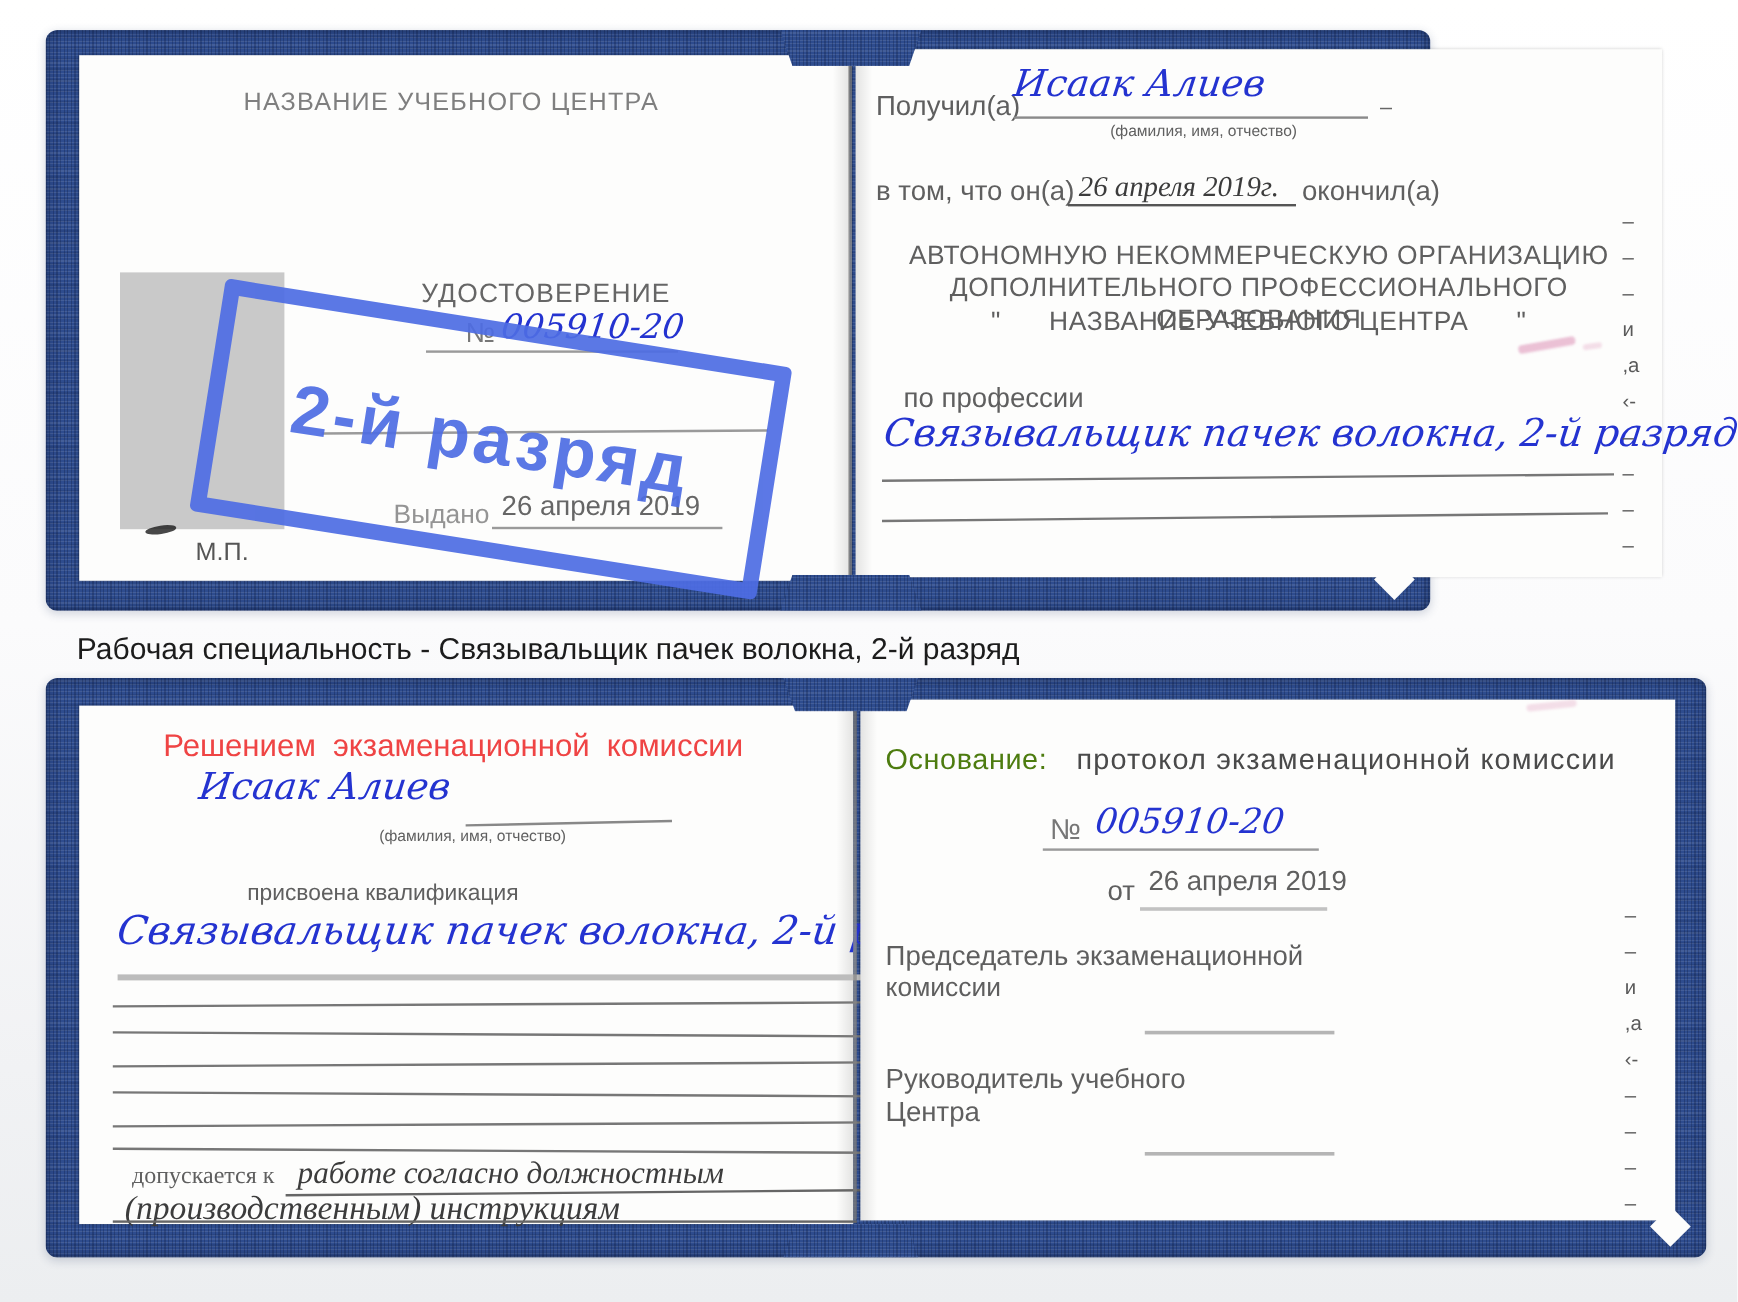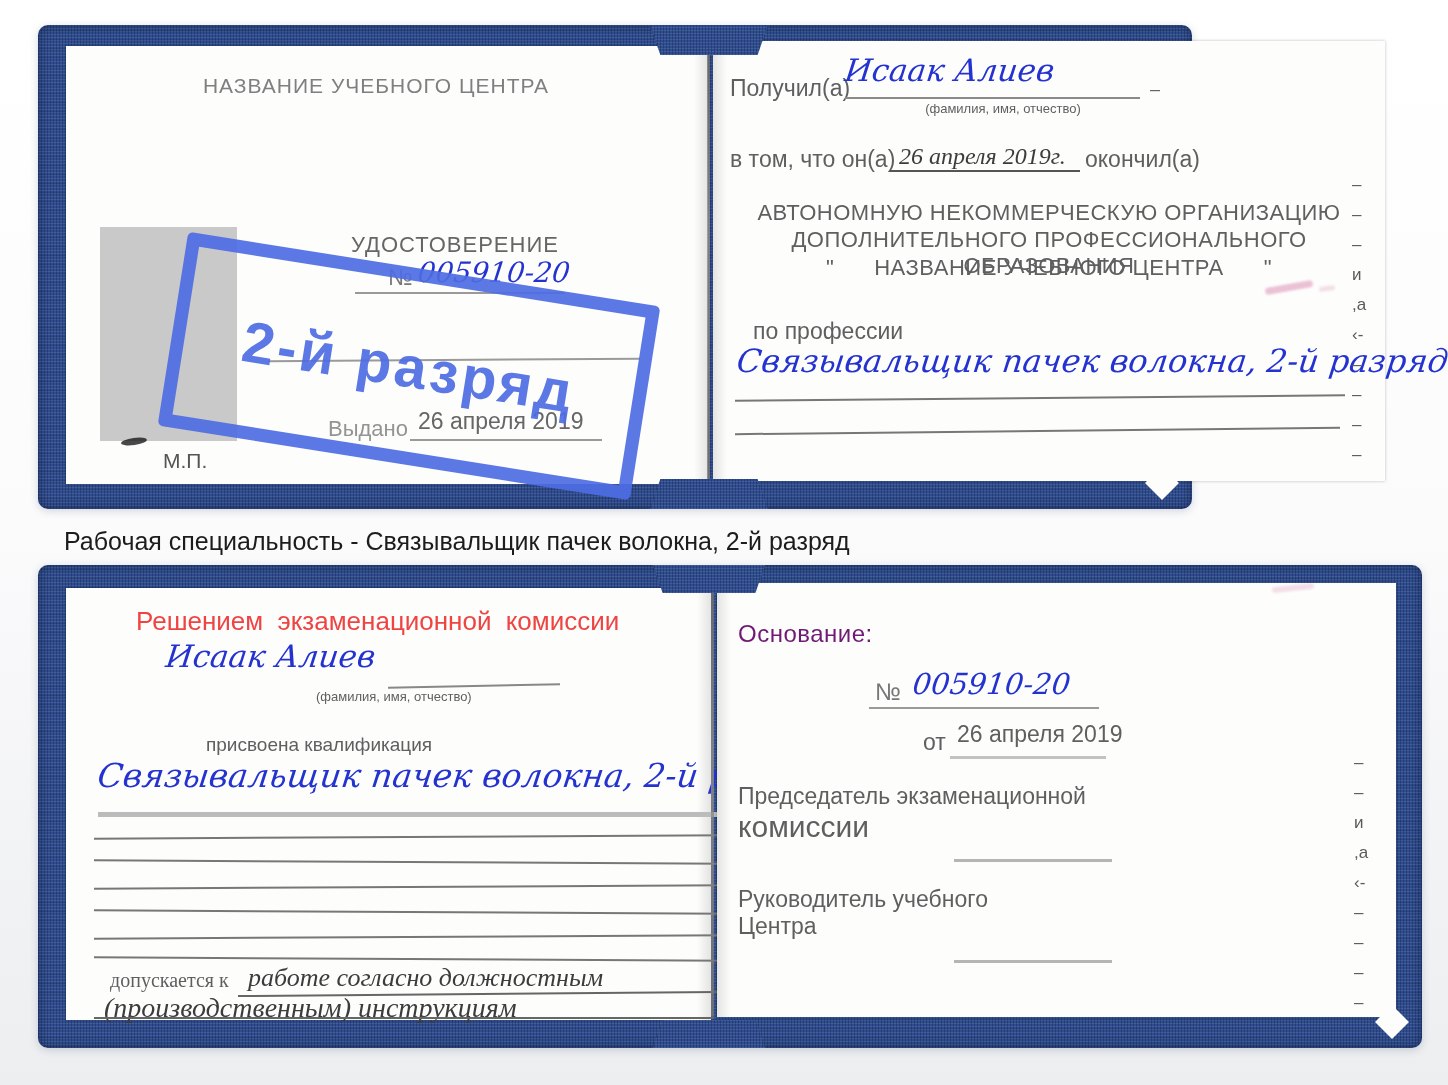--- a/index.html
+++ b/index.html
@@ -154,32 +154,33 @@
       <div class="hline" style="left:172px;top:405px;width:480px;background:#666;transform:rotate(-0.5deg);"></div>
       <div class="ital" style="left:38px;top:404px;font-size:28px;">(производственным) инструкциям</div>
       <div class="hline" style="left:28px;top:429px;width:620px;background:#666;"></div>
     </div>
 
     <div class="page" style="left:679px;top:18px;width:679px;height:434px;">
       <div class="seam-shade-r"></div>
 
       <div class="smudge" style="left:555px;top:2px;width:42px;height:6px;transform:rotate(-6deg);opacity:.5;"></div>
 
-      <div class="lbl" style="left:21px;top:37px;font-size:24px;color:#701a75;letter-spacing:.5px;">Основание:</div>
+      <div class="lbl" style="left:21px;top:37px;font-size:24px;color:#4d7c0f;letter-spacing:.5px;">Основание:</div>
+      <div class="lbl" style="left:180px;top:37px;font-size:24px;color:#4a4a4a;letter-spacing:1px;">протокол экзаменационной комиссии</div>
 
       <div class="lbl" style="left:158px;top:95px;font-size:24px;color:#777;">№</div>
       <div class="hand" style="left:196px;top:84px;font-size:29px;">005910-20</div>
       <div class="hline" style="left:152px;top:124px;width:230px;background:#9a9a9a;"></div>
 
       <div class="lbl" style="left:206px;top:146px;font-size:23px;">от</div>
       <div class="lbl" style="left:240px;top:138px;font-size:23px;">26 апреля 2019</div>
       <div class="abs" style="left:233px;top:173px;width:156px;height:3px;background:#c2c2c2;"></div>
 
       <div class="lbl" style="left:21px;top:200px;font-size:23px;">Председатель экзаменационной</div>
-      <div class="lbl" style="left:21px;top:227px;font-size:30px;">комиссии</div>
+      <div class="lbl" style="left:21px;top:227px;font-size:22px;">комиссии</div>
       <div class="abs" style="left:237px;top:276px;width:158px;height:3px;background:#b5b5b5;"></div>
 
       <div class="lbl" style="left:21px;top:303px;font-size:23px;">Руководитель учебного</div>
       <div class="lbl" style="left:21px;top:330px;font-size:23px;">Центра</div>
       <div class="abs" style="left:237px;top:377px;width:158px;height:3px;background:#b5b5b5;"></div>
 
       <div class="edge-col" style="left:637px;top:165px;">
 
       <span>–</span>
           <span>–</span>

